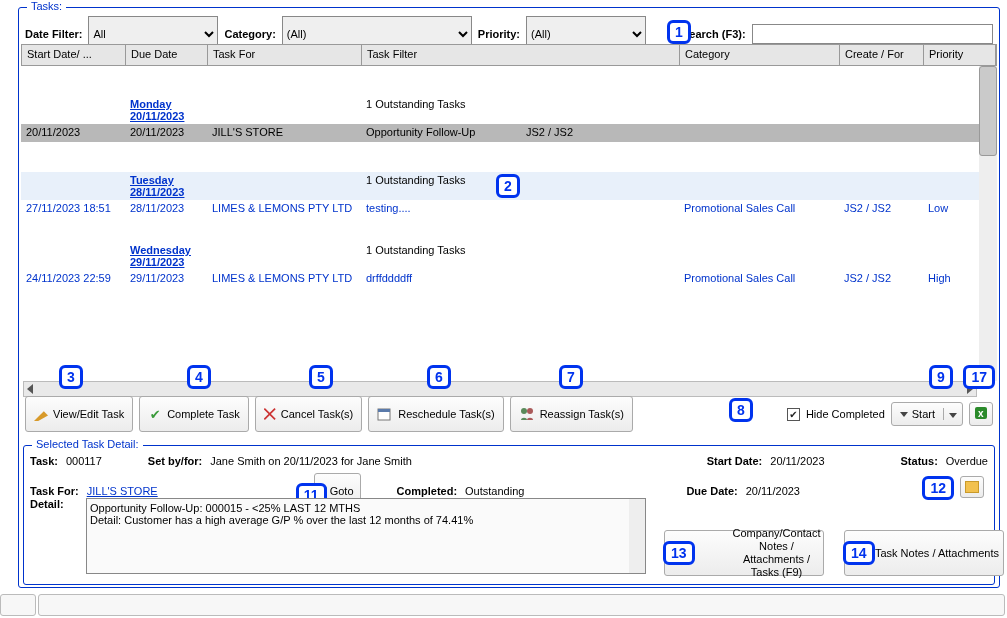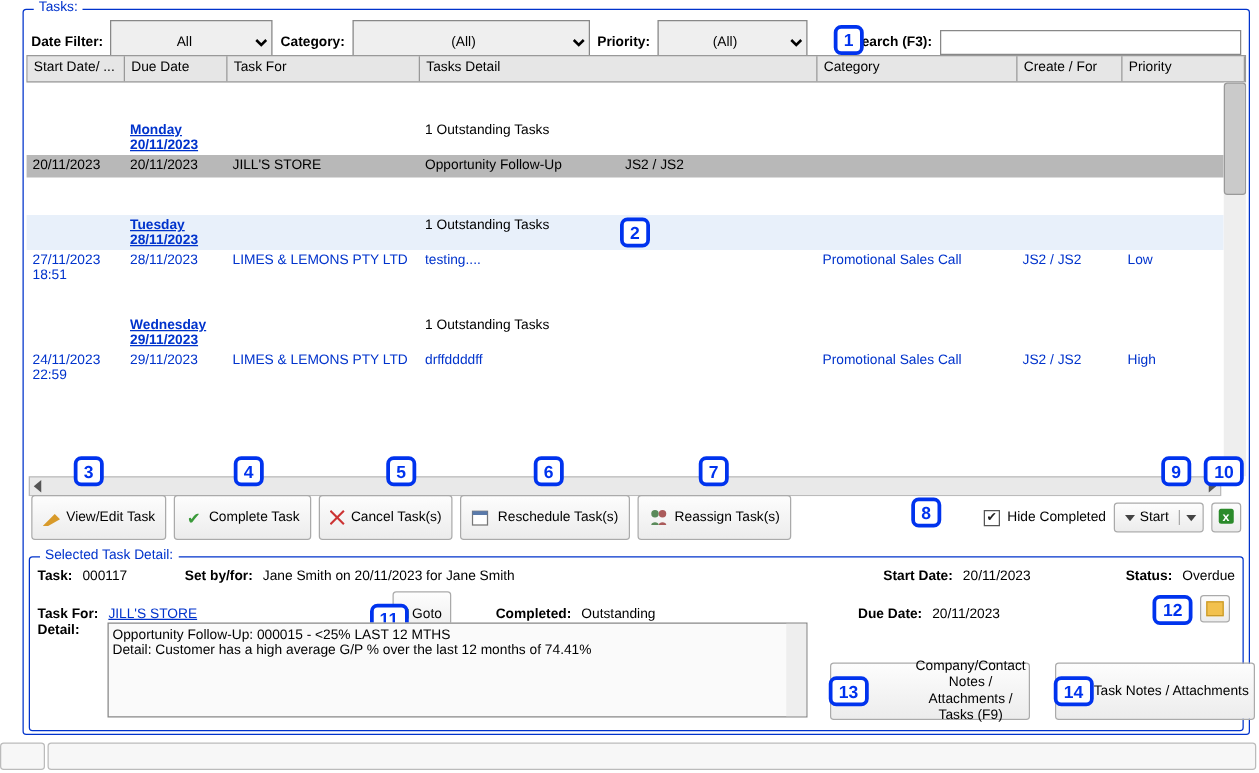--- a/index.html
+++ b/index.html
@@ -1,34 +1,34 @@
 <!DOCTYPE html>
 <html><head>
 <meta charset="utf-8">
 <style>
 * { box-sizing: border-box; margin: 0; padding: 0; }
 body { font-family: Arial, sans-serif; font-size: 11px; background: #fff; width: 1007px; height: 618px; position: relative; }
 .tasks-panel { position: absolute; left: 7px; top: 7px; right: 7px; bottom: 30px; border: 1px solid #0033cc; border-radius: 3px; margin-left: 11px; }
 .panel-legend { position: absolute; top: -8px; left: 8px; background: #fff; padding: 0 4px; color: #0033cc; font-size: 11px; }
 .filter-bar { display: flex; align-items: center; padding: 4px 6px; gap: 6px; margin-top: 4px; }
 .filter-bar label { font-weight: bold; }
-.filter-bar select { height: 36px; border: 1px solid #888; font-size: 11px; text-align: center; }
+.filter-bar select { height: 36px; border: 1px solid #888; font-size: 11px; }
 .sel-date { width: 130px; }
 .sel-cat { width: 190px; }
 .sel-pri { width: 120px; }
 .search-field { flex: 1; display: flex; align-items: center; margin-left: 30px; }
 .search-field label { font-weight: bold; margin-right: 6px; }
 .search-field input { flex: 1; height: 20px; border: 1px solid #888; font-size: 11px; }
 .row-annot-1 { position: absolute; left: 648px; top: 12px; }
 .annot { border: 3px solid #0033ee; border-radius: 6px; background: #fff; color: #0033ee; font-weight: bold; font-size: 14px; padding: 0 5px; display: inline-block; min-width: 22px; text-align: center; line-height: 18px; }
 
 .grid { position: absolute; left: 2px; right: 2px; top: 36px; bottom: 190px; overflow: hidden; }
 .grid-header { display: flex; background: #e6e6e6; border: 1px solid #999; height: 22px; }
 .grid-header .col { border-right: 1px solid #999; padding: 3px 5px; font-size: 11px; overflow: hidden; white-space: nowrap; }
-.c1 { width: 78px; }
+.c1 { width: 104px; }
 .c2 { width: 82px; }
 .c3 { width: 154px; }
 .c4 { width: 318px; }
 .c5 { width: 160px; }
 .c6 { width: 84px; }
 .c7 { width: 70px; flex: 1; }
 
 .scroll-stub { position: absolute; right: 0; top: 22px; bottom: 16px; width: 18px; background: #eee; }
 .scroll-thumb { position: absolute; right: 0; top: 22px; width: 18px; height: 90px; background: #cacaca; border: 1px solid #999; border-radius: 3px; }
 .hscroll { position: absolute; left: 2px; right: 20px; bottom: 0; height: 16px; background: #e9e9e9; border: 1px solid #bbb; }
@@ -101,21 +101,21 @@
     </div>
   </div>
 
   <span class="annot row-annot-1">1</span>
 
   <div class="grid">
     <div class="grid-header">
       <div class="col c1">Start Date/ ...</div>
       <div class="col c2">Due Date</div>
       <div class="col c3">Task For</div>
-      <div class="col c4">Tasks Detail</div>
+      <div class="col c4">Task Filter</div>
       <div class="col c5">Category</div>
       <div class="col c6">Create / For</div>
       <div class="col c7">Priority</div>
     </div>
 
     <div class="grid-body">
 
       <div class="grid-row" style="height:30px;"></div>
       <div class="grid-row">
         <div class="cell c1"></div>
@@ -174,21 +174,21 @@
     <span class="annot row-annot-2">2</span>
   </div>
 
   <span class="annot" style="position:absolute; left:40px; bottom:198px;">3</span>
   <span class="annot" style="position:absolute; left:168px; bottom:198px;">4</span>
   <span class="annot" style="position:absolute; left:290px; bottom:198px;">5</span>
   <span class="annot" style="position:absolute; left:408px; bottom:198px;">6</span>
   <span class="annot" style="position:absolute; left:540px; bottom:198px;">7</span>
   <span class="annot" style="position:absolute; left:710px; bottom:165px;">8</span>
   <span class="annot" style="position:absolute; left:910px; bottom:198px;">9</span>
-  <span class="annot" style="position:absolute; right:4px; bottom:198px;">10</span>
+  <span class="annot" style="position:absolute; right:4px; bottom:198px;">17</span>
 
   <div class="action-row">
     <button class="btn">
         <span class="icon-sq icn-edit"></span>
         <span>View/Edit Task</span>
       </button>
     <button class="btn">
         <span class="icn-check"></span>
         <span>Complete Task</span>
       </button>

